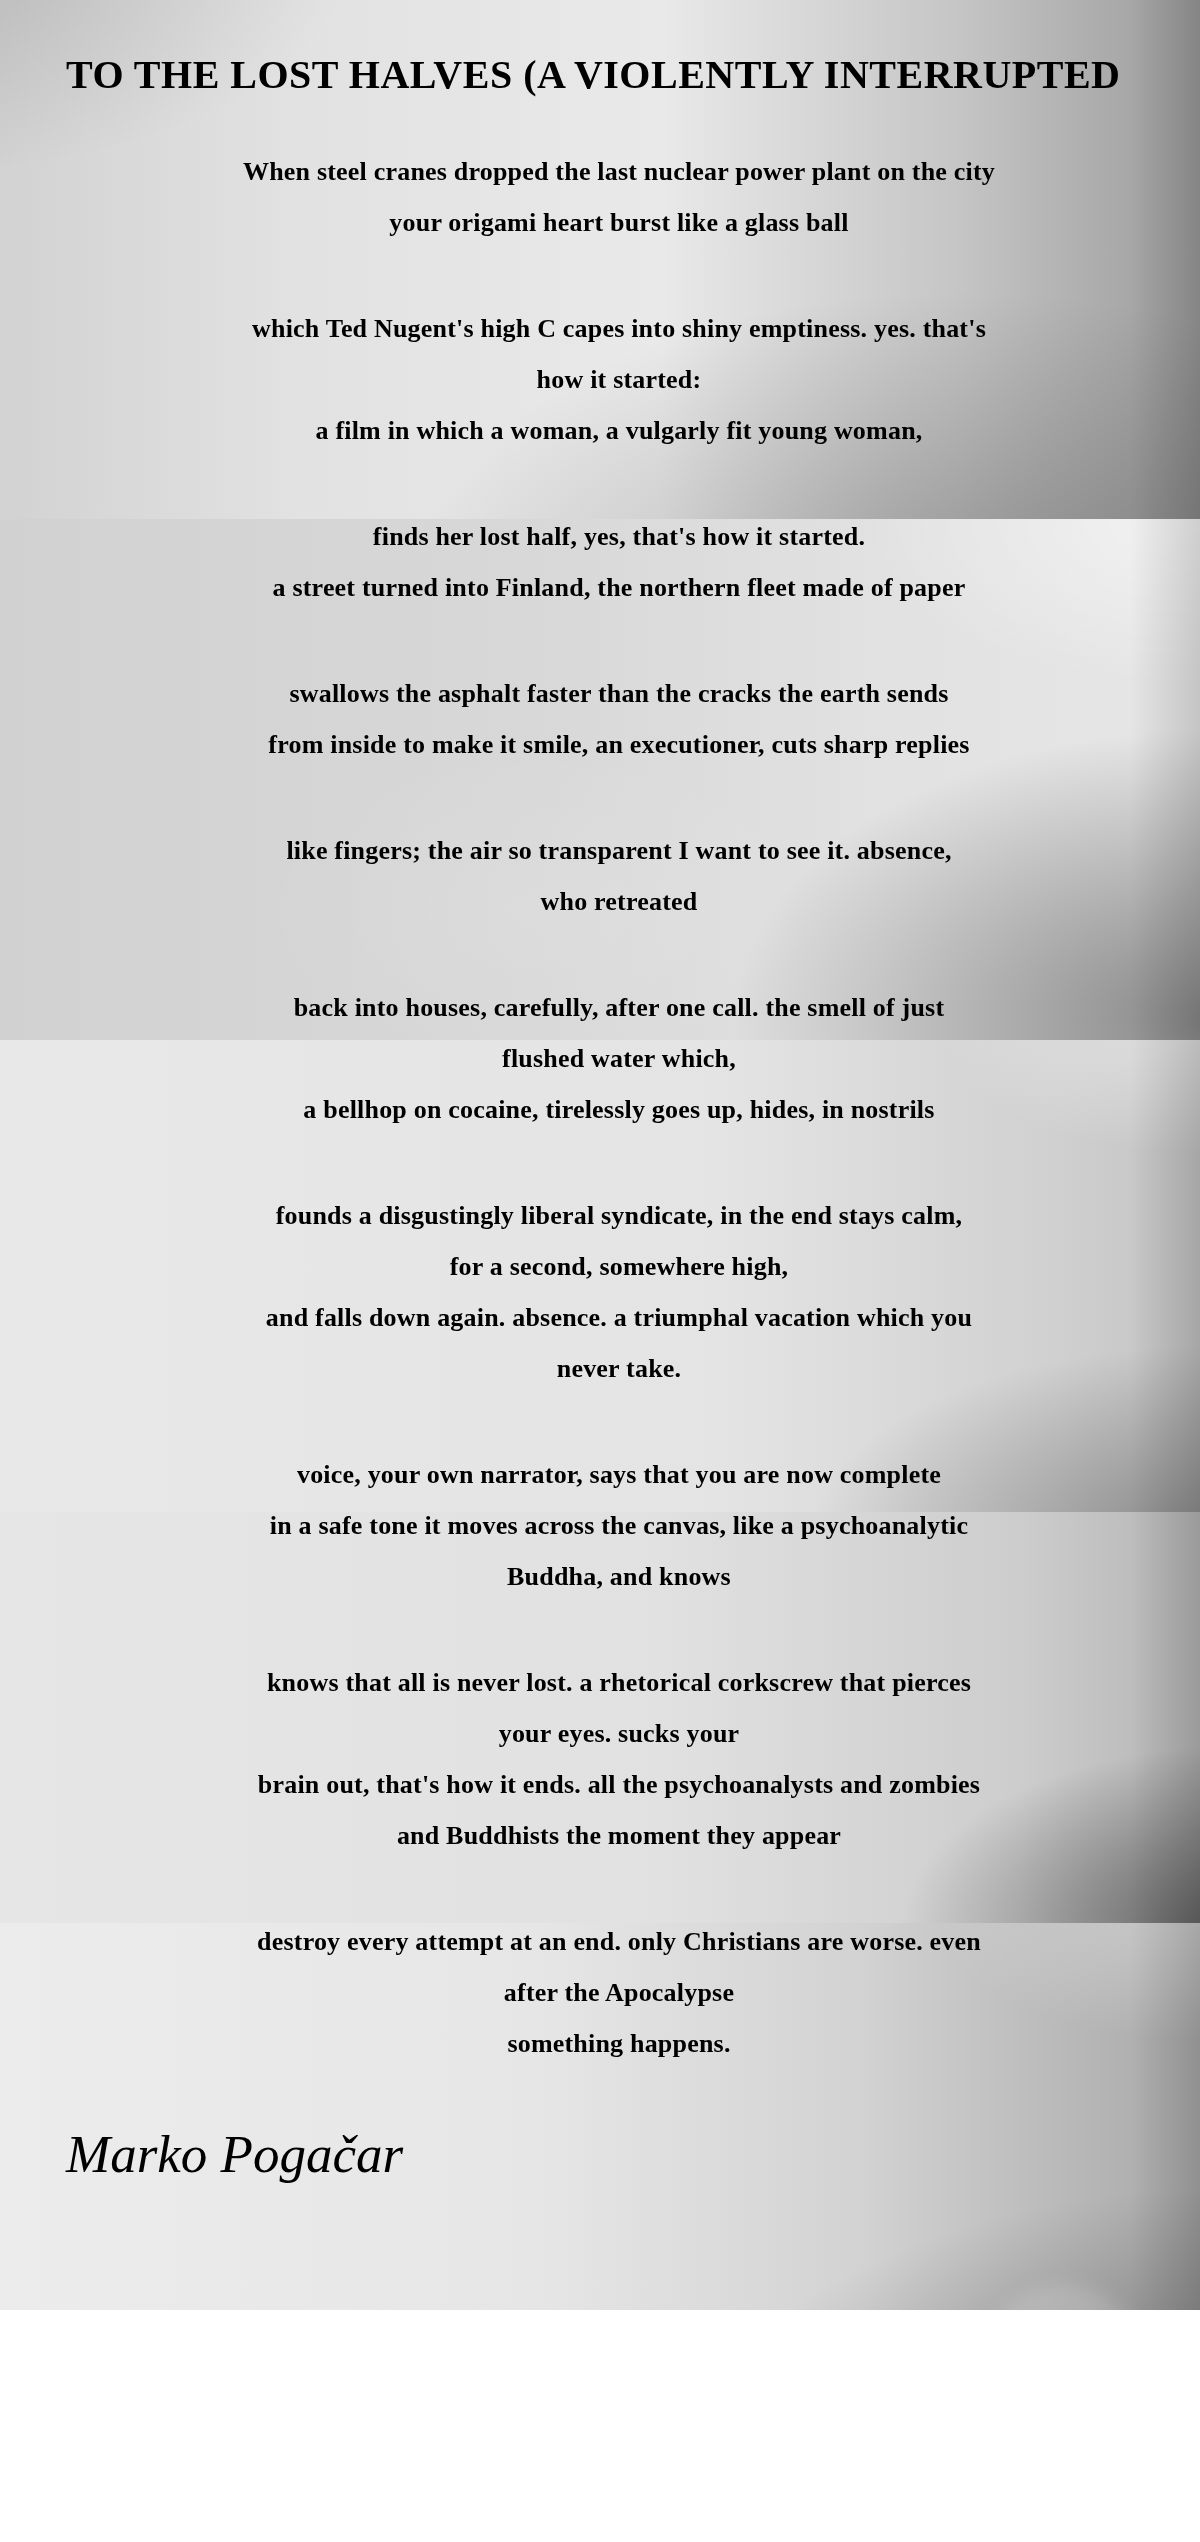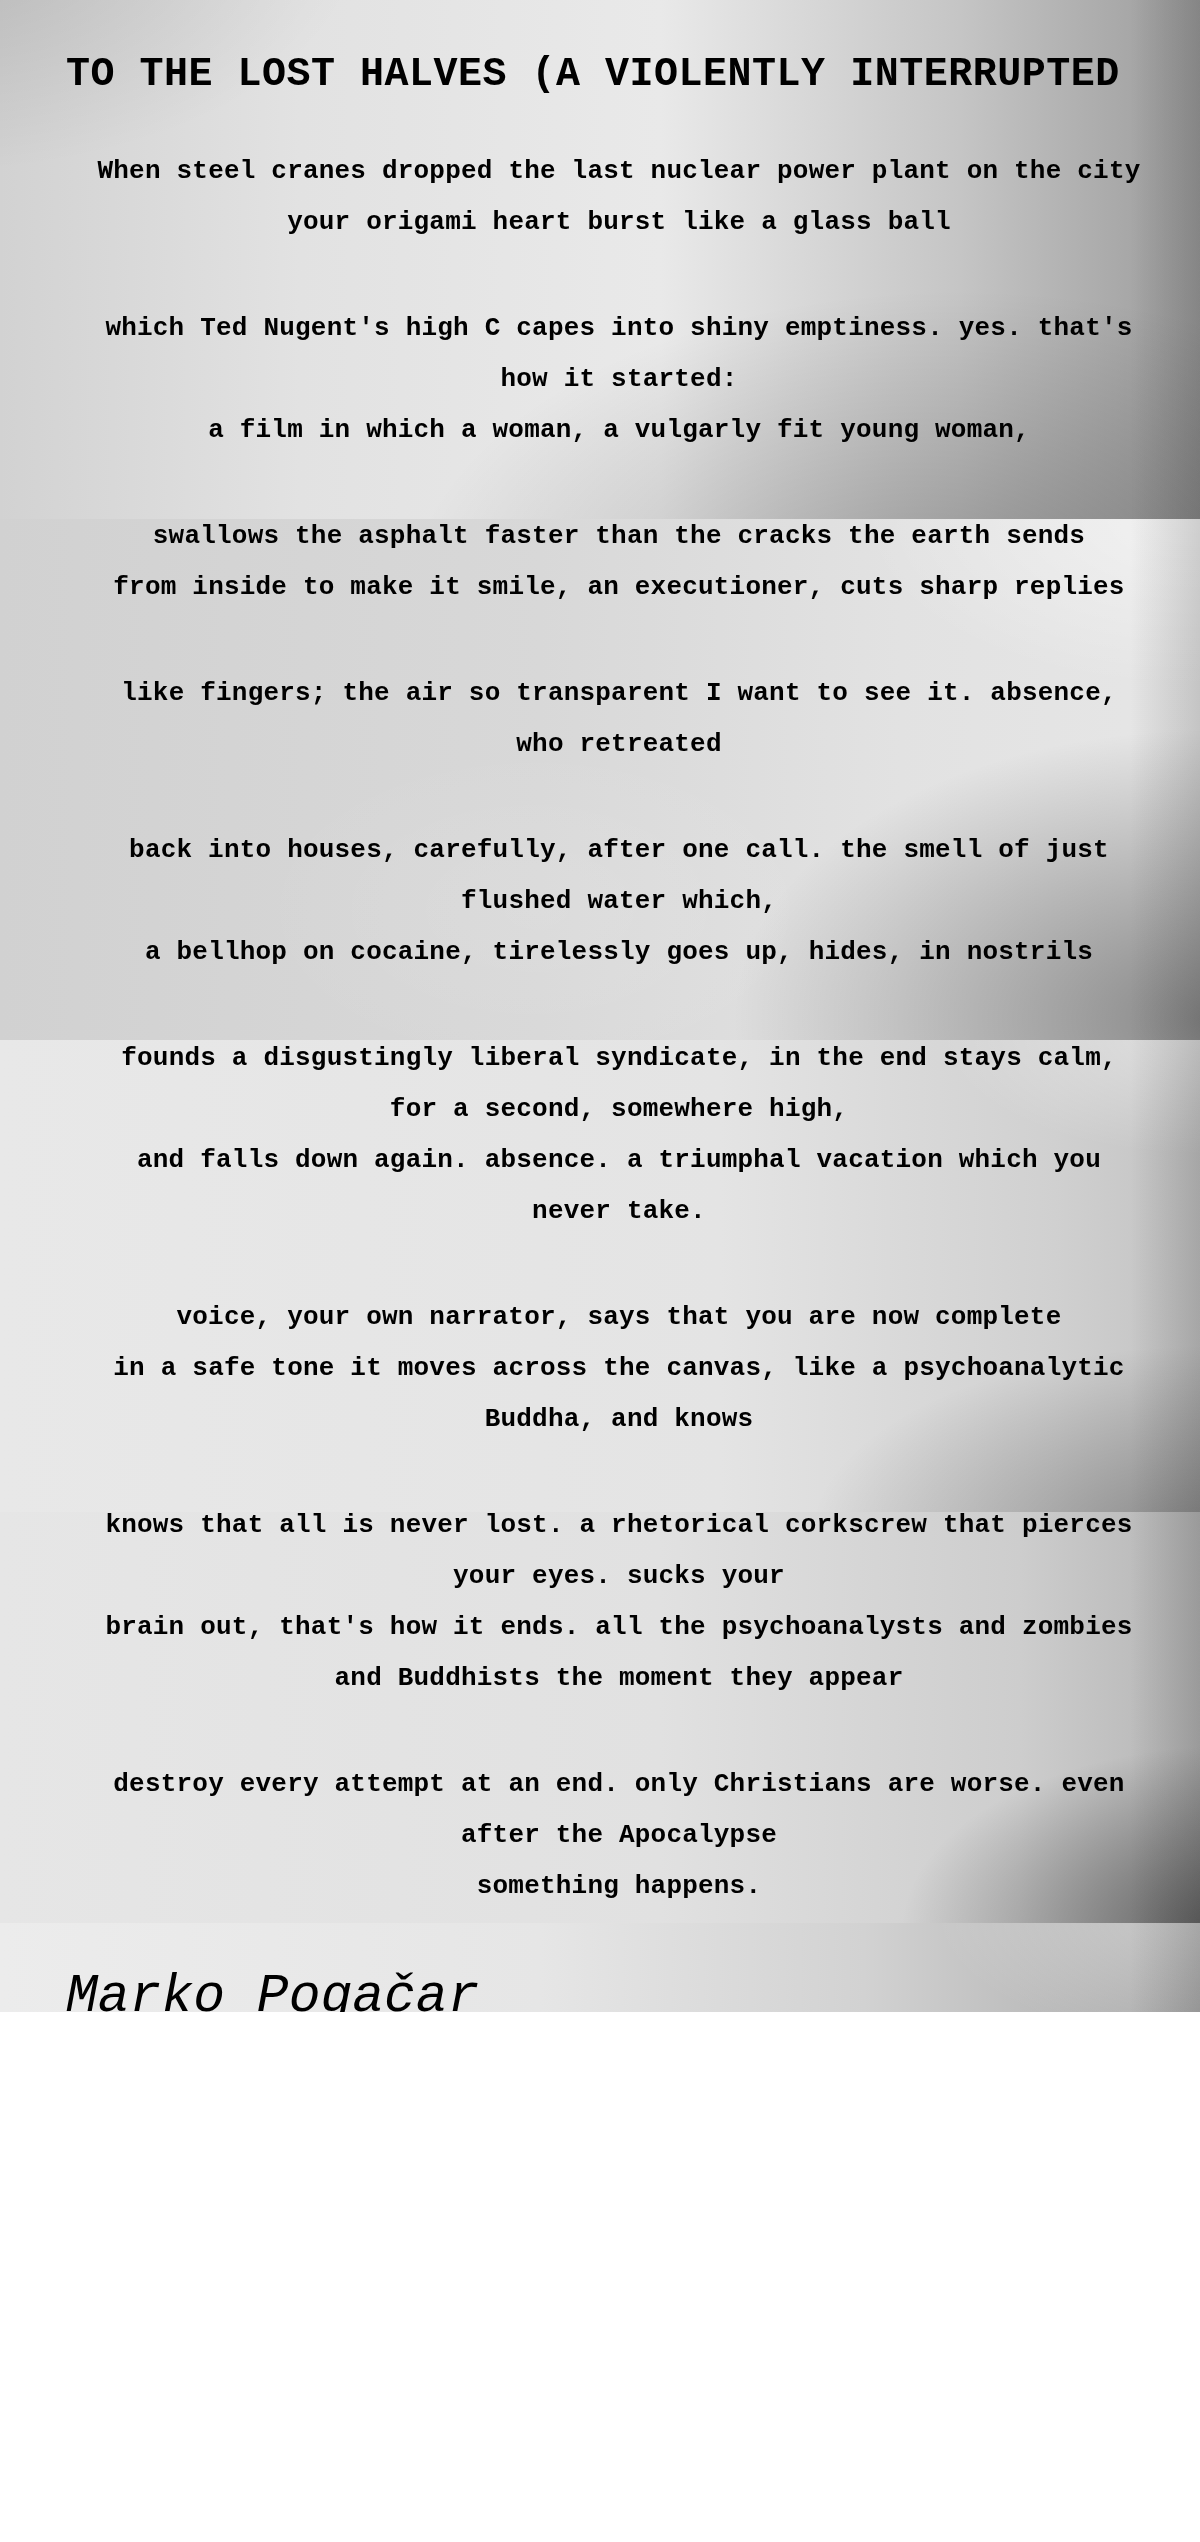--- a/index.html
+++ b/index.html
@@ -3,23 +3,23 @@
 <meta charset="utf-8">
 <style>
   html, body {
     margin: 0;
     padding: 0;
     background: #ffffff;
   }
   #page {
     position: relative;
     width: 1200px;
-    height: 2012px;
+    height: 2310px;
     overflow: hidden;
-    font-family: Liberation Mono, monospace;
+    font-family: Liberation Serif, serif;
   }
 
   
   .band { position: absolute; left: 0; width: 1200px; }
 
   .band-1 {
     top: 0; height: 519px;
     background:
       radial-gradient(ellipse 900px 520px at 80% 118%, rgba(0,0,0,0.26), transparent 62%),
       radial-gradient(ellipse 700px 380px at -6% -12%, rgba(0,0,0,0.13), transparent 62%),
@@ -140,20 +140,24 @@
         <div class="stanza">
           <div class="line">When steel cranes dropped the last nuclear power plant on the city</div>
           <div class="line">your origami heart burst like a glass ball</div>
         </div>
         <div class="stanza">
           <div class="line">which Ted Nugent's high C capes into shiny emptiness. yes. that's</div>
           <div class="line">how it started:</div>
           <div class="line">a film in which a woman, a vulgarly fit young woman,</div>
         </div>
         <div class="stanza">
+          <div class="line">finds her lost half, yes, that's how it started.</div>
+          <div class="line">a street turned into Finland, the northern fleet made of paper</div>
+        </div>
+        <div class="stanza">
           <div class="line">swallows the asphalt faster than the cracks the earth sends</div>
           <div class="line">from inside to make it smile, an executioner, cuts sharp replies</div>
         </div>
         <div class="stanza">
           <div class="line">like fingers; the air so transparent I want to see it. absence,</div>
           <div class="line">who retreated</div>
         </div>
         <div class="stanza">
           <div class="line">back into houses, carefully, after one call. the smell of just</div>
           <div class="line">flushed water which,</div>

